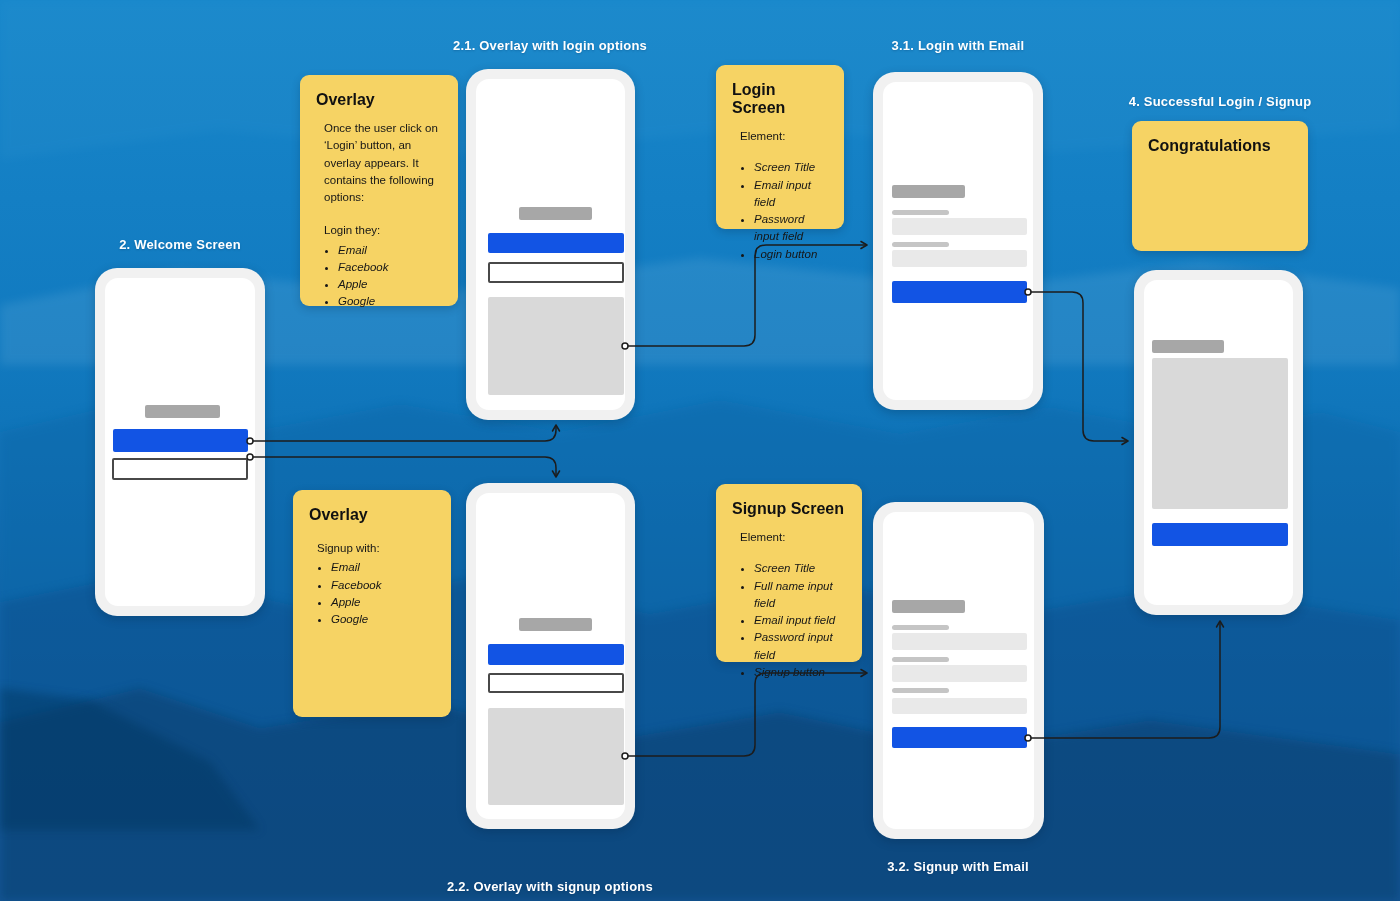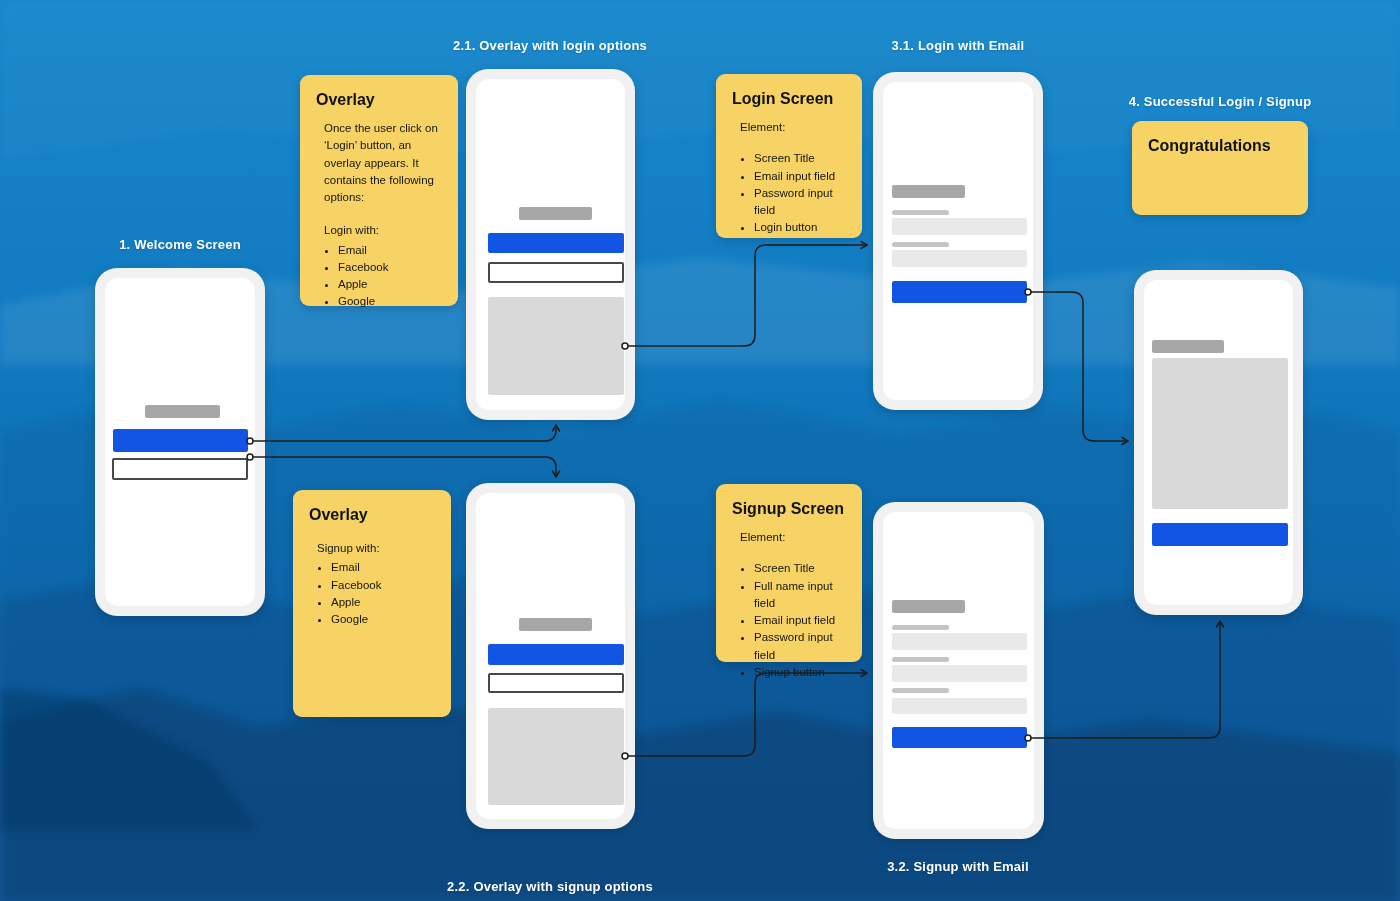--- a/index.html
+++ b/index.html
@@ -19,21 +19,21 @@
   .btn-outline{background:#ffffff;border:2px solid #484848;}
   .line-gray{background:#c5c5c5;border-radius:3px;}
   .input-gray{background:#e9e9e9;}
   .box-gray{background:#d9d9d9;}
   
   .note{position:absolute;background:#f6d364;border-radius:9px;z-index:2;
     padding:16px 14px 10px 16px;box-shadow:0 3px 8px rgba(0,30,60,.22);color:#161616;}
   .note h3{margin:0 0 11px 0;font-size:16px;font-weight:700;color:#111;}
   .note p{margin:0;font-size:11.5px;line-height:1.5;padding-left:8px;}
   .note .subhead{margin-top:16px;}
-  .note ul{margin:2px 0 0 0;padding-left:22px;font-size:11.5px;line-height:1.5;}
+  .note ul{margin:2px 0 0 0;padding-left:22px;font-size:11.5px;line-height:1.5;font-style:italic;}
   .note li{margin:0;}
   .note.gap-list ul{margin-top:14px;}
   
   .step-label{position:absolute;z-index:2;color:#ffffff;font-size:13px;font-weight:700;
     text-align:center;letter-spacing:.2px;text-shadow:0 1px 2px rgba(0,40,80,.25);}
   
   .connectors{position:absolute;inset:0;z-index:3;pointer-events:none;}
 </style>
 </head>
 <body>
@@ -47,21 +47,21 @@
         </filter>
       </defs>
     <polygon points="0,305 180,270 420,295 700,258 980,288 1200,262 1400,288 1400,365 0,365" fill="#cfe9f7" opacity="0.10" filter="url(#soft)"></polygon>
     <polygon points="0,160 220,130 480,155 760,128 1050,152 1400,130 1400,0 0,0" fill="#3f9ed4" opacity="0.12" filter="url(#soft)"></polygon>
     <polygon points="0,432 130,402 260,430 400,404 560,432 720,400 900,434 1050,407 1200,435 1320,412 1400,432 1400,901 0,901" fill="#0b66a8" opacity="0.45" filter="url(#soft)"></polygon>
     <polygon points="0,602 150,572 300,607 480,577 650,614 820,582 1000,617 1180,587 1400,620 1400,901 0,901" fill="#094f8d" opacity="0.5" filter="url(#soft)"></polygon>
     <polygon points="0,722 140,688 260,728 420,702 600,742 780,712 960,750 1150,720 1400,754 1400,901 0,901" fill="#07406f" opacity="0.55" filter="url(#soft)"></polygon>
     <polygon points="0,688 90,700 210,762 260,830 0,830" fill="#06365f" opacity="0.45" filter="url(#soft)"></polygon>
   </svg>
 
-  <div class="step-label" style="left:95px;top:237px;width:170px;">1. Welcome Screen</div>
+  <div class="step-label" style="left:95px;top:237px;width:170px;">2. Welcome Screen</div>
   <div class="step-label" style="left:400px;top:38px;width:300px;">2.1. Overlay with login options</div>
   <div class="step-label" style="left:873px;top:38px;width:170px;">3.1. Login with Email</div>
   <div class="step-label" style="left:1120px;top:94px;width:200px;">4. Successful Login / Signup</div>
   <div class="step-label" style="left:400px;top:879px;width:300px;">2.2. Overlay with signup options</div>
   <div class="step-label" style="left:873px;top:859px;width:170px;">3.2. Signup with Email</div>
 
   <div class="phone" style="left:95px;top:268px;width:170px;height:348px;">
     <div class="screen"></div>
     <div class="ph-el bar-dark" style="left:50px;top:137px;width:75px;height:13px;"></div>
     <div class="ph-el btn-blue" style="left:18px;top:161px;width:135px;height:23px;"></div>
@@ -110,41 +110,41 @@
     <div class="screen"></div>
     <div class="ph-el bar-dark" style="left:18px;top:70px;width:72px;height:13px;"></div>
     <div class="ph-el box-gray" style="left:18px;top:88px;width:136px;height:151px;"></div>
     <div class="ph-el btn-blue" style="left:18px;top:253px;width:136px;height:23px;"></div>
   </div>
 
 
   <div class="note" style="left:300px;top:75px;width:158px;height:231px;">
     <h3>Overlay</h3>
     <p>Once the user click on ‘Login’ button, an overlay appears. It contains the following options:</p>
-    <p class="subhead">Login with:</p>
+    <p class="subhead">Login they:</p>
     <ul>
       <li>Email</li>
       <li>Facebook</li>
       <li>Apple</li>
       <li>Google</li>
     </ul>
   </div>
 
   <div class="note" style="left:293px;top:490px;width:158px;height:227px;">
     <h3>Overlay</h3>
     <p class="subhead">Signup with:</p>
     <ul>
       <li>Email</li>
       <li>Facebook</li>
       <li>Apple</li>
       <li>Google</li>
     </ul>
   </div>
 
-  <div class="note gap-list" style="left:716px;top:74px;width:146px;height:164px;">
+  <div class="note gap-list" style="left:716px;top:65px;width:128px;height:164px;">
     <h3>Login Screen</h3>
     <p>Element:</p>
     <ul>
       <li>Screen Title</li>
       <li>Email input field</li>
       <li>Password input field</li>
       <li>Login button</li>
     </ul>
   </div>
 
@@ -153,21 +153,21 @@
     <p>Element:</p>
     <ul>
       <li>Screen Title</li>
       <li>Full name input field</li>
       <li>Email input field</li>
       <li>Password input field</li>
       <li>Signup button</li>
     </ul>
   </div>
 
-  <div class="note" style="left:1132px;top:121px;width:176px;height:94px;">
+  <div class="note" style="left:1132px;top:121px;width:176px;height:130px;">
     <h3>Congratulations</h3>
   </div>
 
   <svg class="connectors" width="1400" height="901" viewBox="0 0 1400 901">
     <defs>
       <marker id="arrow" markerWidth="11" markerHeight="11" refX="7.5" refY="5" orient="auto" markerUnits="userSpaceOnUse">
         <path d="M1.5,1.5 L7.5,5 L1.5,8.5" fill="none" stroke="#1c1c1c" stroke-width="1.5" stroke-linecap="round" stroke-linejoin="round"></path>
       </marker>
     </defs>
     <g stroke="#1c1c1c" stroke-width="1.5" fill="none">

